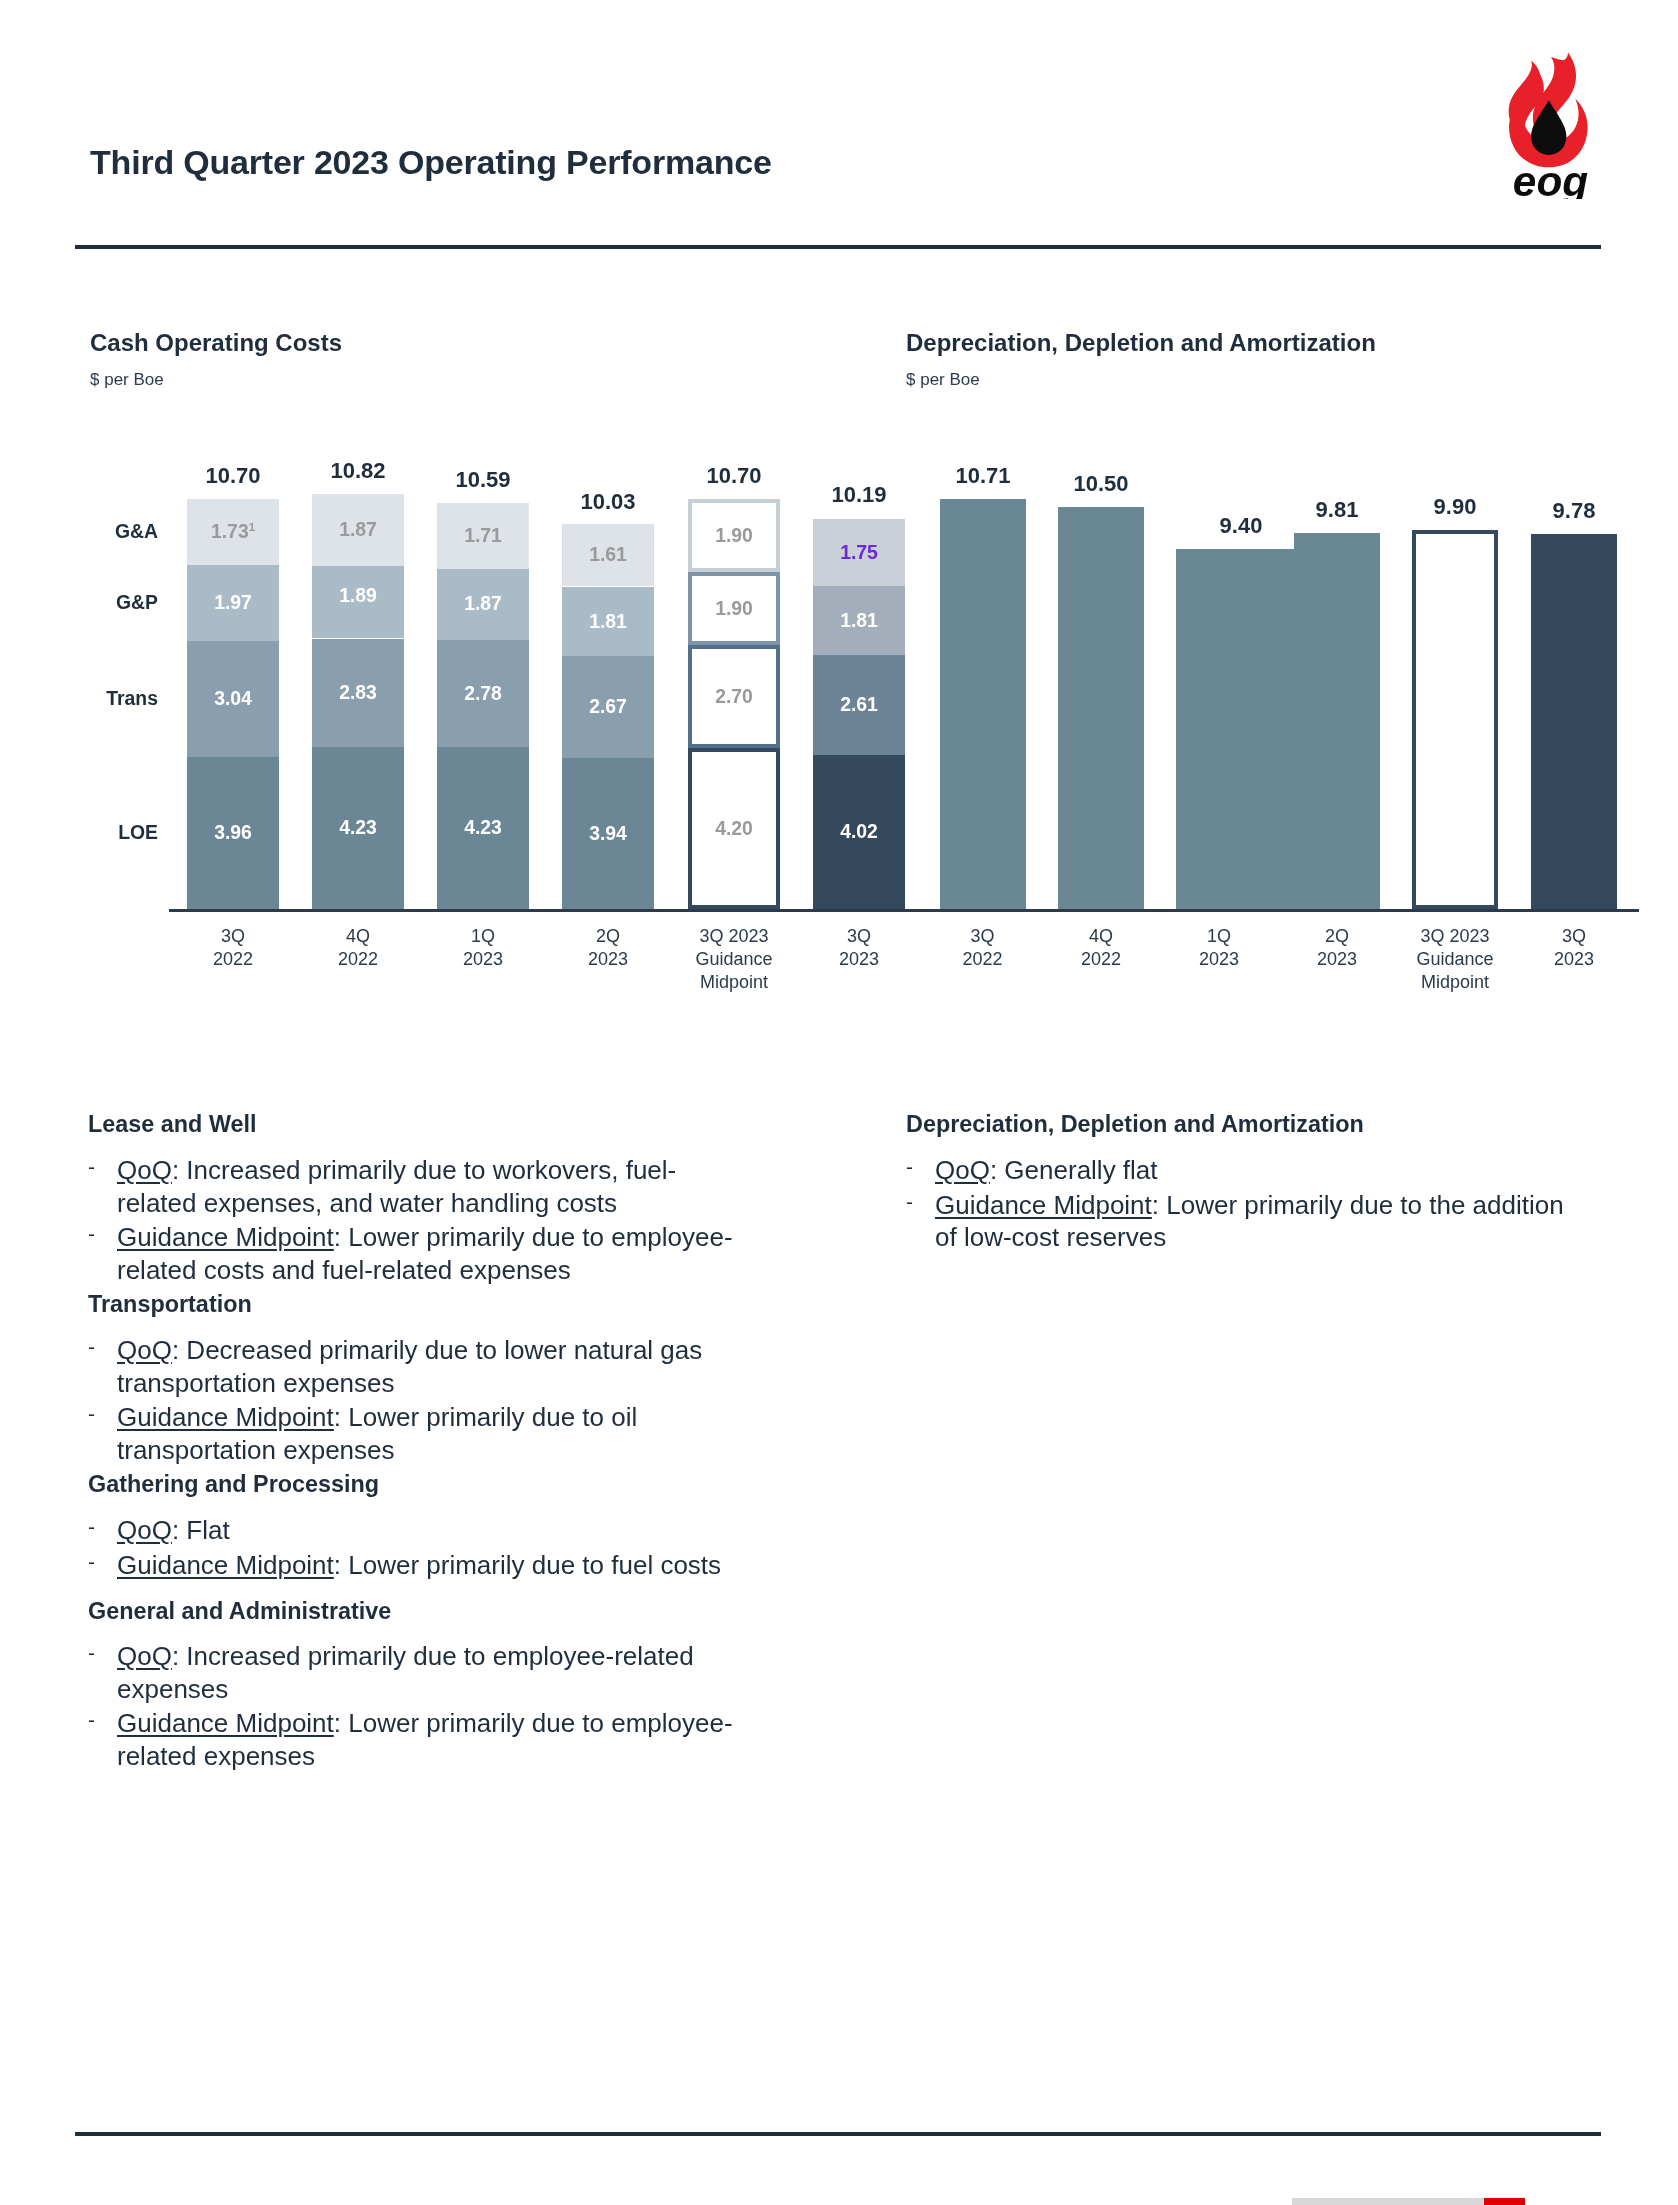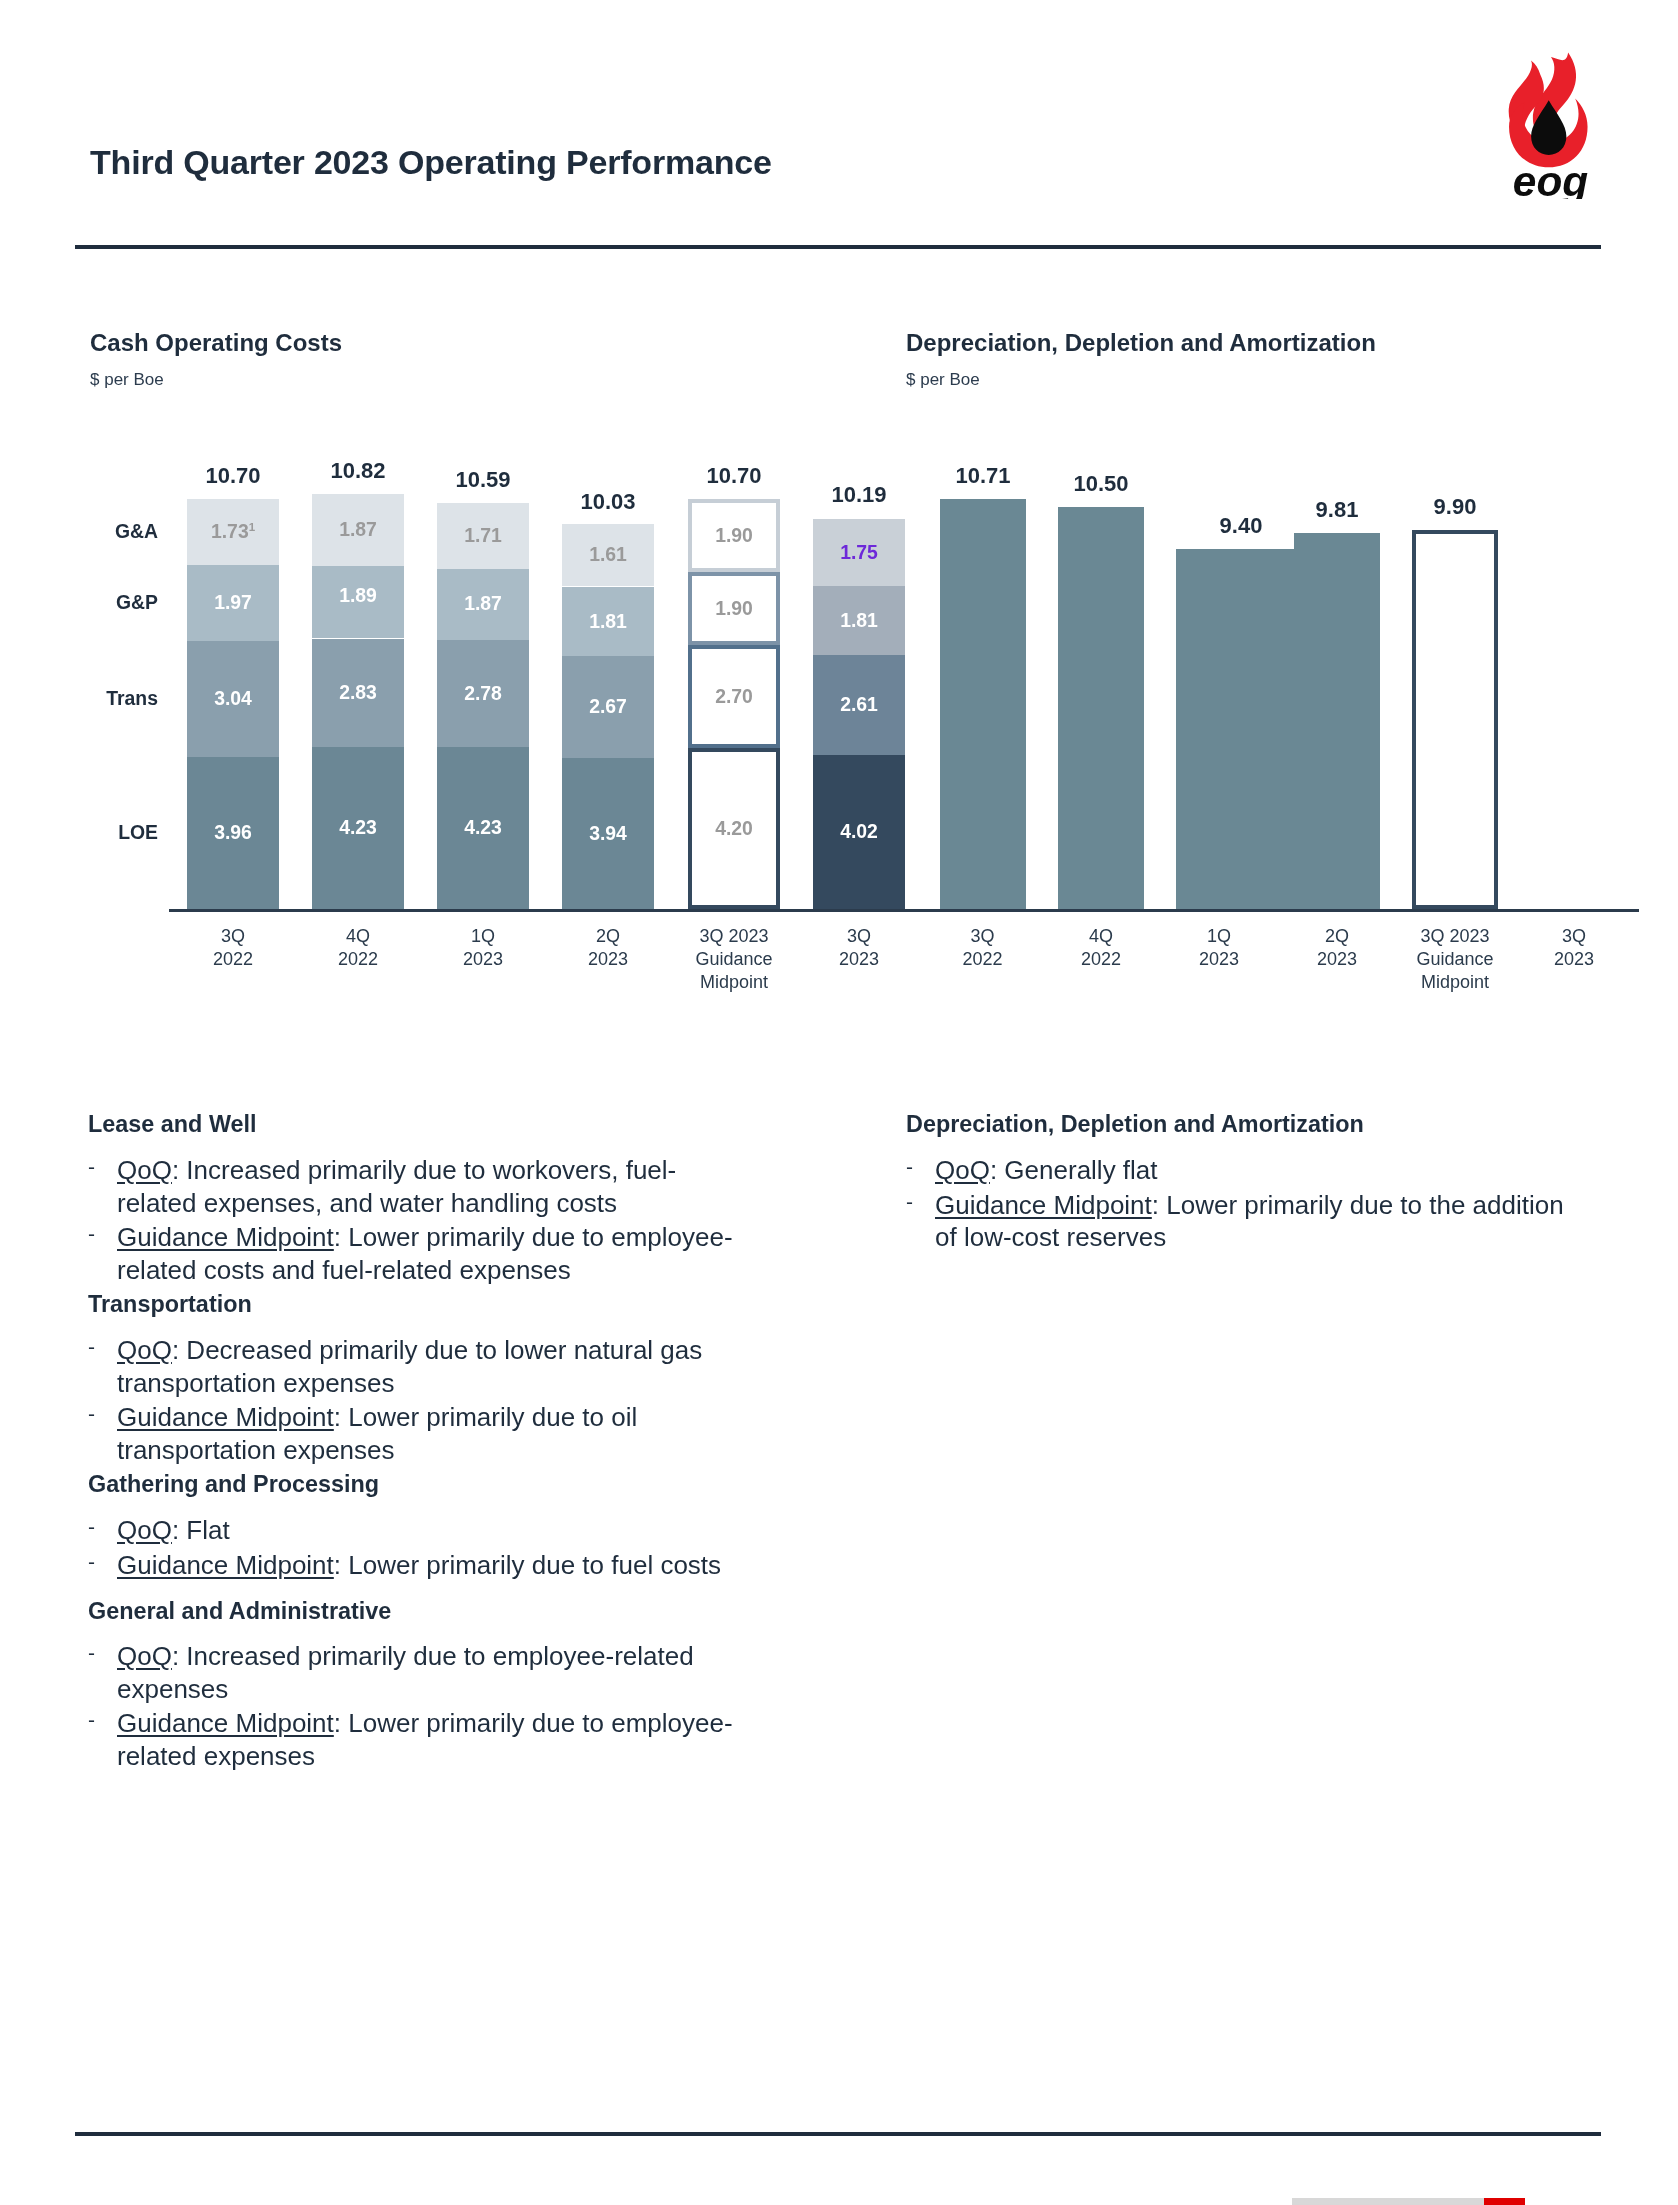--- a/index.html
+++ b/index.html
@@ -289,20 +289,24 @@
         </div>
         <div class="bar-col" style="left: 506px; width: 86px; bottom: 0px; height: 379px;">
           <div class="seg" style="bottom: 0px; height: 379px; background: rgb(255, 255, 255); border: 4.9px solid rgb(52, 73, 94);"></div>
           <div class="total-lbl" style="left: 0px; top: -36px;">9.90</div>
         </div>
         <div class="cat-lbl" style="left: 483px; top: 484px; width: 132px;">
           <div>3Q 2023</div>
           <div>Guidance</div>
           <div>Midpoint</div>
         </div>
+        <div class="bar-col" style="left: 625px; width: 86px; bottom: 0px; height: 375px;">
+          <div class="seg" style="bottom: 0px; height: 375px; background: rgb(52, 73, 94);"></div>
+          <div class="total-lbl" style="left: 0px; top: -36px;">9.78</div>
+        </div>
         <div class="cat-lbl" style="left: 602px; top: 484px; width: 132px;">
           <div>3Q</div>
           <div>2023</div>
         </div>
       </div>
   </div>
 
   <div id="left-text-col">
       <div class="txt-head" style="left: 88px; top: 1111px; text-align: center;">Lease and Well</div>
       <div class="bullets" style="left: 88px; top: 1154px; width: 648px;">

